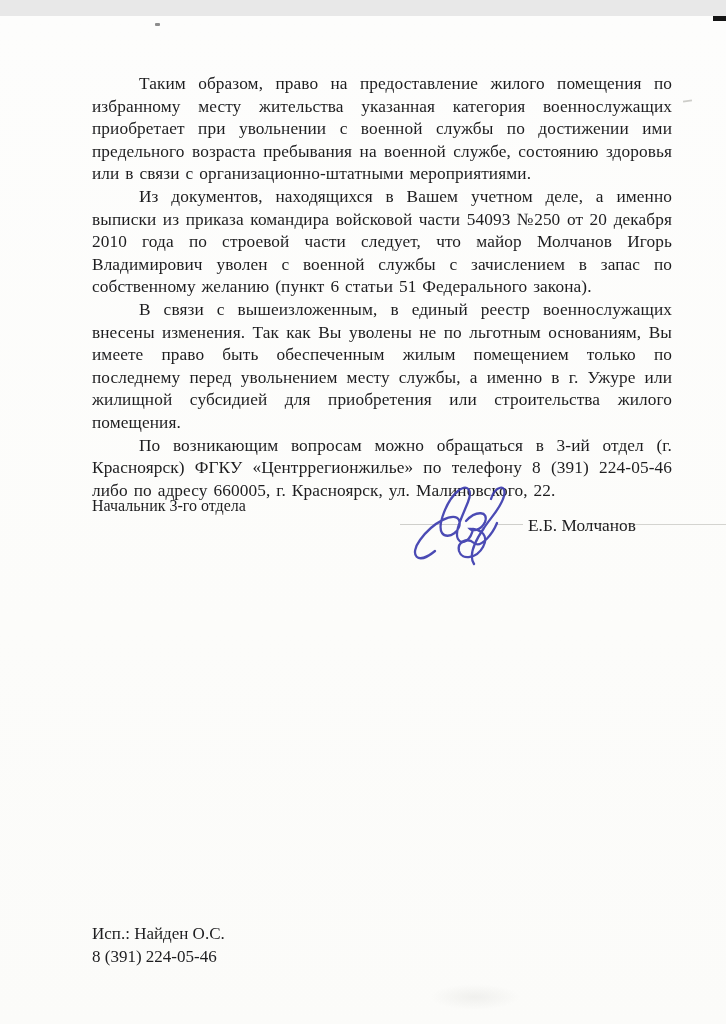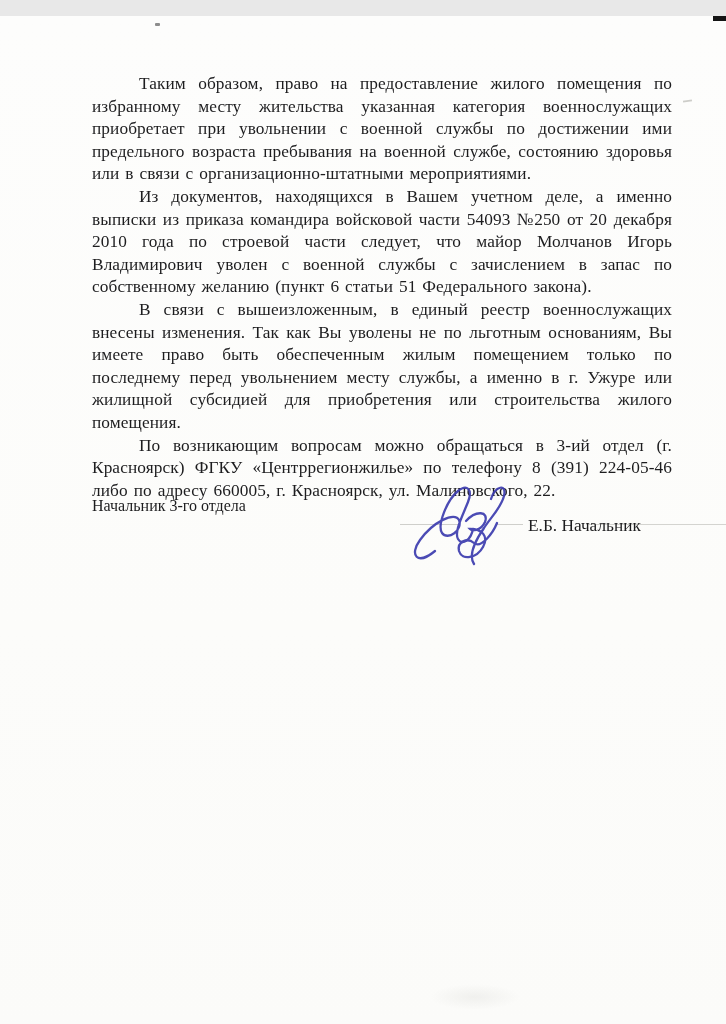--- a/index.html
+++ b/index.html
@@ -108,16 +108,20 @@
   <div class="sig-titles">
     <div>Начальник 3-го отдела</div>
   </div>
 
   <svg class="sig-ink" viewBox="0 0 128 118" fill="none" stroke="#3c3caf" stroke-width="2.3" stroke-linecap="round" opacity="0.92">
     <path d="M32,82 C14,97 6,86 17,71 C30,53 52,42 56,51 C60,61 45,72 39,64 C34,56 44,31 55,22 C64,15 70,20 65,33 C59,48 51,63 55,70 C59,77 68,71 70,60"></path>
     <path d="M63,52 C73,41 86,42 82,53 C78,62 69,62 67,60 C79,60 86,67 80,78 C74,89 59,92 56,82 C54,73 64,68 71,74 C78,80 90,64 94,54"></path>
     <path d="M88,30 C92,17 104,14 101,27 C98,39 88,48 81,59 C72,72 65,86 71,95"></path>
   </svg>
 
-  <div class="sig-name">Е.Б. Начальник</div>
+  <div class="sig-name">Е.Б. Молчанов</div>
 
+  <div class="footer-text">
+    <div>Исп.: Найден О.С.</div>
+    <div>8 (391) 224-05-46</div>
+  </div>
 
 </div>
 
 </body></html>

